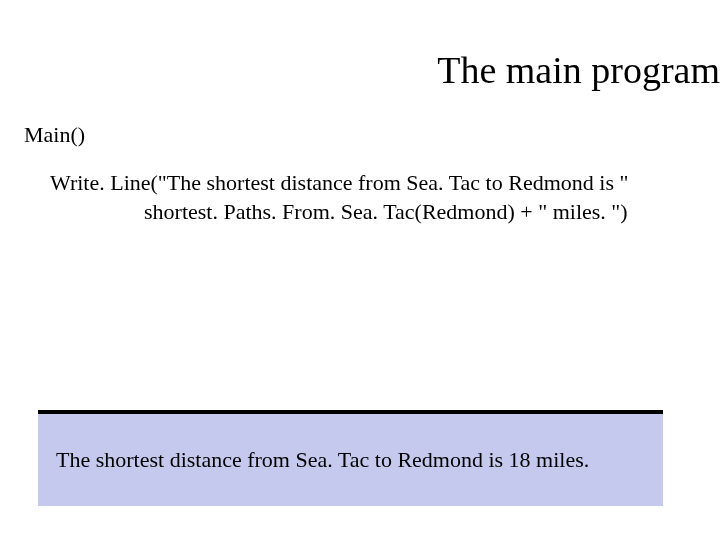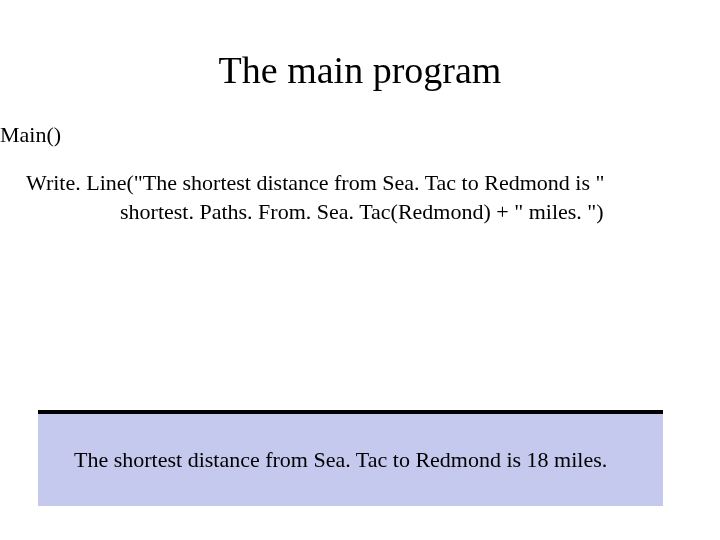--- a/index.html
+++ b/index.html
@@ -12,48 +12,49 @@
     color: #000000;
     overflow: hidden;
   }
   .slide {
     width: 720px;
     height: 540px;
     position: relative;
     box-sizing: border-box;
   }
   .title {
-    text-align: center;
+    text-align: right;
     font-size: 38px;
     font-weight: normal;
     margin-top: 48px;
     margin-bottom: 28px;
   }
   .code-block {
     font-size: 22px;
     line-height: 1.35;
+    padding-left: 24px;
     padding-right: 24px;
   }
   .code-line1 { }
   .code-line2 { padding-left: 26px; }
   .code-line3 { padding-left: 26px; }
   .gap { height: 18px; }
   .code-line4 { padding-left: 26px; }
   .code-line5 { padding-left: 120px; }
   .output-box {
     position: absolute;
     left: 38px;
     top: 362px;
     width: 625px;
     height: 96px;
     background: #c5c9ed;
     border-top: 4px solid #000000;
     display: flex;
     align-items: center;
-    padding-left: 36px;
+    padding-left: 18px;
     box-sizing: border-box;
     font-size: 22px;
   }
 </style>
 </head>
 <body>
 
 <div class="slide">
 
   <div class="title">The main program</div>

